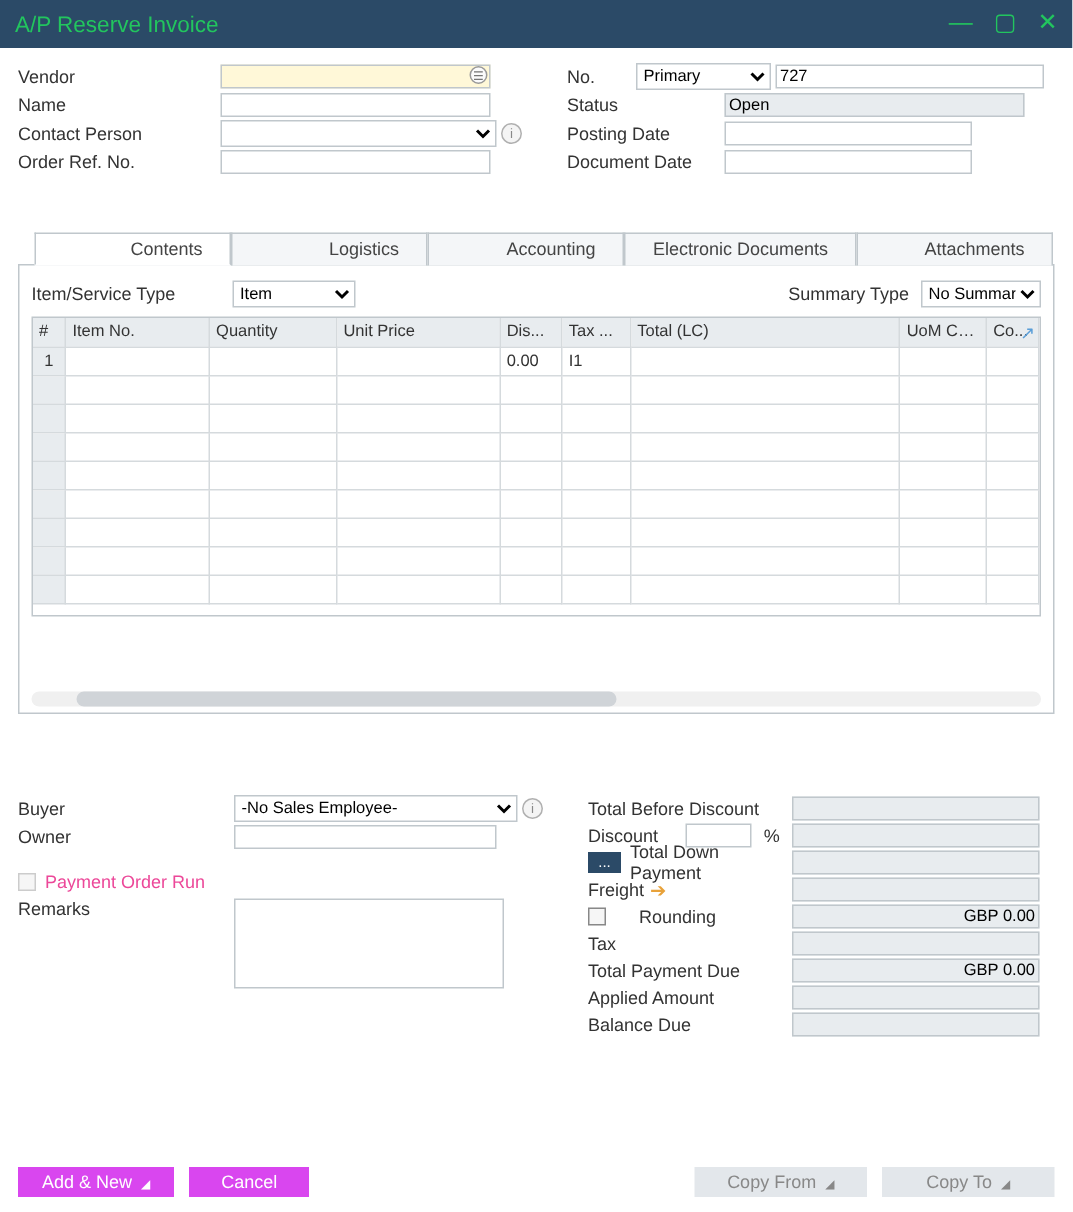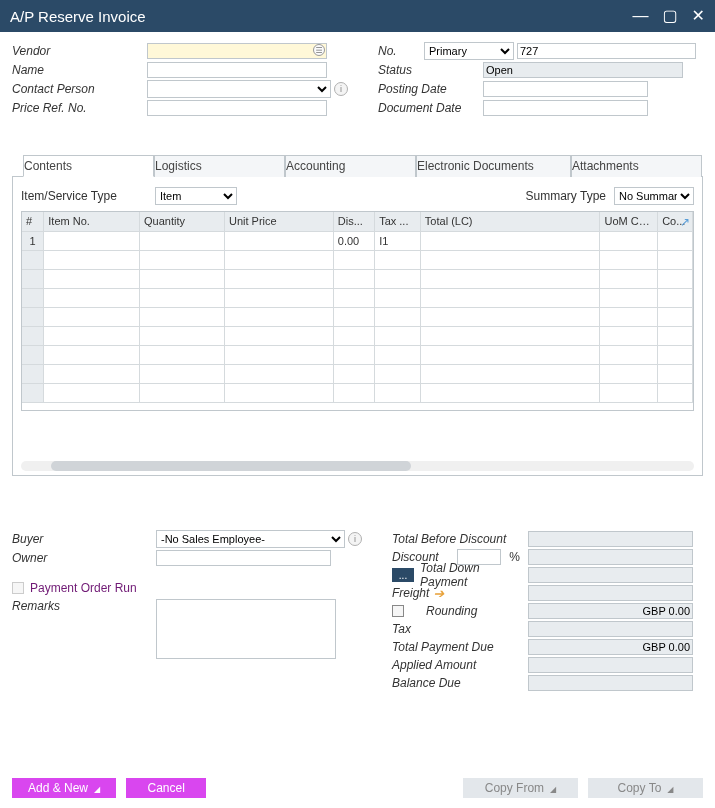--- a/index.html
+++ b/index.html
@@ -9,35 +9,35 @@
     background: #fff;
     color: #333;
     width: 715px;
     height: 808px;
     overflow: hidden;
     display: flex;
     flex-direction: column;
   }
   .titlebar {
     background: #2b4a67;
-    color: #ffffff;
+    color: #22c55e;
     height: 32px;
     display: flex;
     align-items: center;
     padding: 0 10px;
     justify-content: space-between;
   }
   .titlebar .title { font-size: 15px; font-weight: 400; }
   .win-controls { display:flex; gap:14px; align-items:center; }
   .win-controls span { font-size:16px; cursor:pointer; line-height:1; }
   .content { padding: 10px 12px 6px 12px; flex:1; display:flex; flex-direction:column; }
   .top-grid { display:flex; gap:30px; }
   .col { flex:1; }
   .form-row { display:flex; align-items:center; height:18px; margin-bottom:1px; }
-  .form-row label { width:135px; color:#333;font-style:italic; }
+  .form-row label { width:135px; color:#333; }
   .right .form-row label { width:105px; }
   .form-row .field { position:relative; display:flex; align-items:center; }
   input.txt, select {
     border:1px solid #c0c7cc;
     height:16px;
     font-size:11px;
     padding:0 2px;
     background:#fff;
     font-family:inherit;
   }
@@ -57,23 +57,23 @@
     font-size:9px; display:inline-flex; align-items:center; justify-content:center;
     color:#888; margin-left:3px; background:#f4f4f4;
   }
   
   .tabs-wrap { margin-top:58px; border:1px solid #c0c7cc; position:relative; height:300px;}
   .tab-strip { display:flex; position:absolute; top:-22px; left:10px; }
   .tab {
     border:1px solid #c0c7cc;
     border-bottom:none;
     background:#f4f6f8;
-    padding:3px 0;
+    padding:3px 18px;
     width:131px;
-    text-align:left;
+    text-align:right;
     font-size:12px;
     color:#444;
     margin-right:0;
     cursor:pointer;
   }
   .tab.active {
     background:#fff;
     border-bottom:1px solid #fff;
     position:relative; z-index:2;
   }
@@ -100,21 +100,21 @@
   col.c-rownum{width:20px} col.c-item{width:88px} col.c-qty{width:78px}
   col.c-price{width:100px} col.c-disc{width:38px} col.c-tax{width:42px}
   col.c-total{width:165px} col.c-uom{width:53px} col.c-country{width:32px}
   .popout { position:absolute; top:3px; right:3px; color:#5a9ed8; font-size:12px; cursor:pointer;}
   .hscroll { position:absolute; bottom:4px; left:8px; right:8px; height:10px; background:#f0f0f0; border-radius:5px;}
   .hscroll .thumb { position:absolute; left:30px; width:360px; height:10px; background:#d0d4d8; border-radius:5px;}
   
   .bottom-grid { display:flex; gap:30px; margin-top:54px; }
   .checkbox-row { display:flex; align-items:center; gap:6px; margin-top:14px;}
   .fake-check { width:12px; height:12px; border:1px solid #bbb; background:#f6f6f6; }
-  .checkbox-row.disabled { color:#701a75; }
+  .checkbox-row.disabled { color:#ec4899; }
   .checkbox-row.disabled .fake-check { border-color:#ccc; }
   textarea.remarks { width:180px; height:60px; border:1px solid #c0c7cc; font-family:inherit; font-size:11px; resize:none;}
   .totals .form-row { height:18px; margin-bottom:0;}
   .totals .form-row label { width:136px; }
   .totals input.txt { text-align:right; }
   .ellipsis-btn {
     width:22px; height:14px; background:#2b4a67; color:#fff;
     display:inline-flex; align-items:center; justify-content:center;
     font-size:10px; margin-right:6px; cursor:pointer;
   }
@@ -157,21 +157,21 @@
       <div class="form-row">
         <label>Name</label>
         <input class="txt" style="width: 180px;" value="">
       </div>
       <div class="form-row">
         <label>Contact Person</label>
         <select style="width:184px"><option></option></select>
         <span class="info-icon">i</span>
       </div>
       <div class="form-row">
-        <label>Price Ref. No.</label>
+        <label>Order Ref. No.</label>
         <input class="txt" style="width: 180px;" value="">
       </div>
     </div>
 
     <div class="col right">
       <div class="form-row">
         <label style="width:46px">No.</label>
         <select style="width:90px"><option>Primary</option></select>
         <input class="txt" style="width: 179px; margin-left: 3px;" value="727">
       </div>

